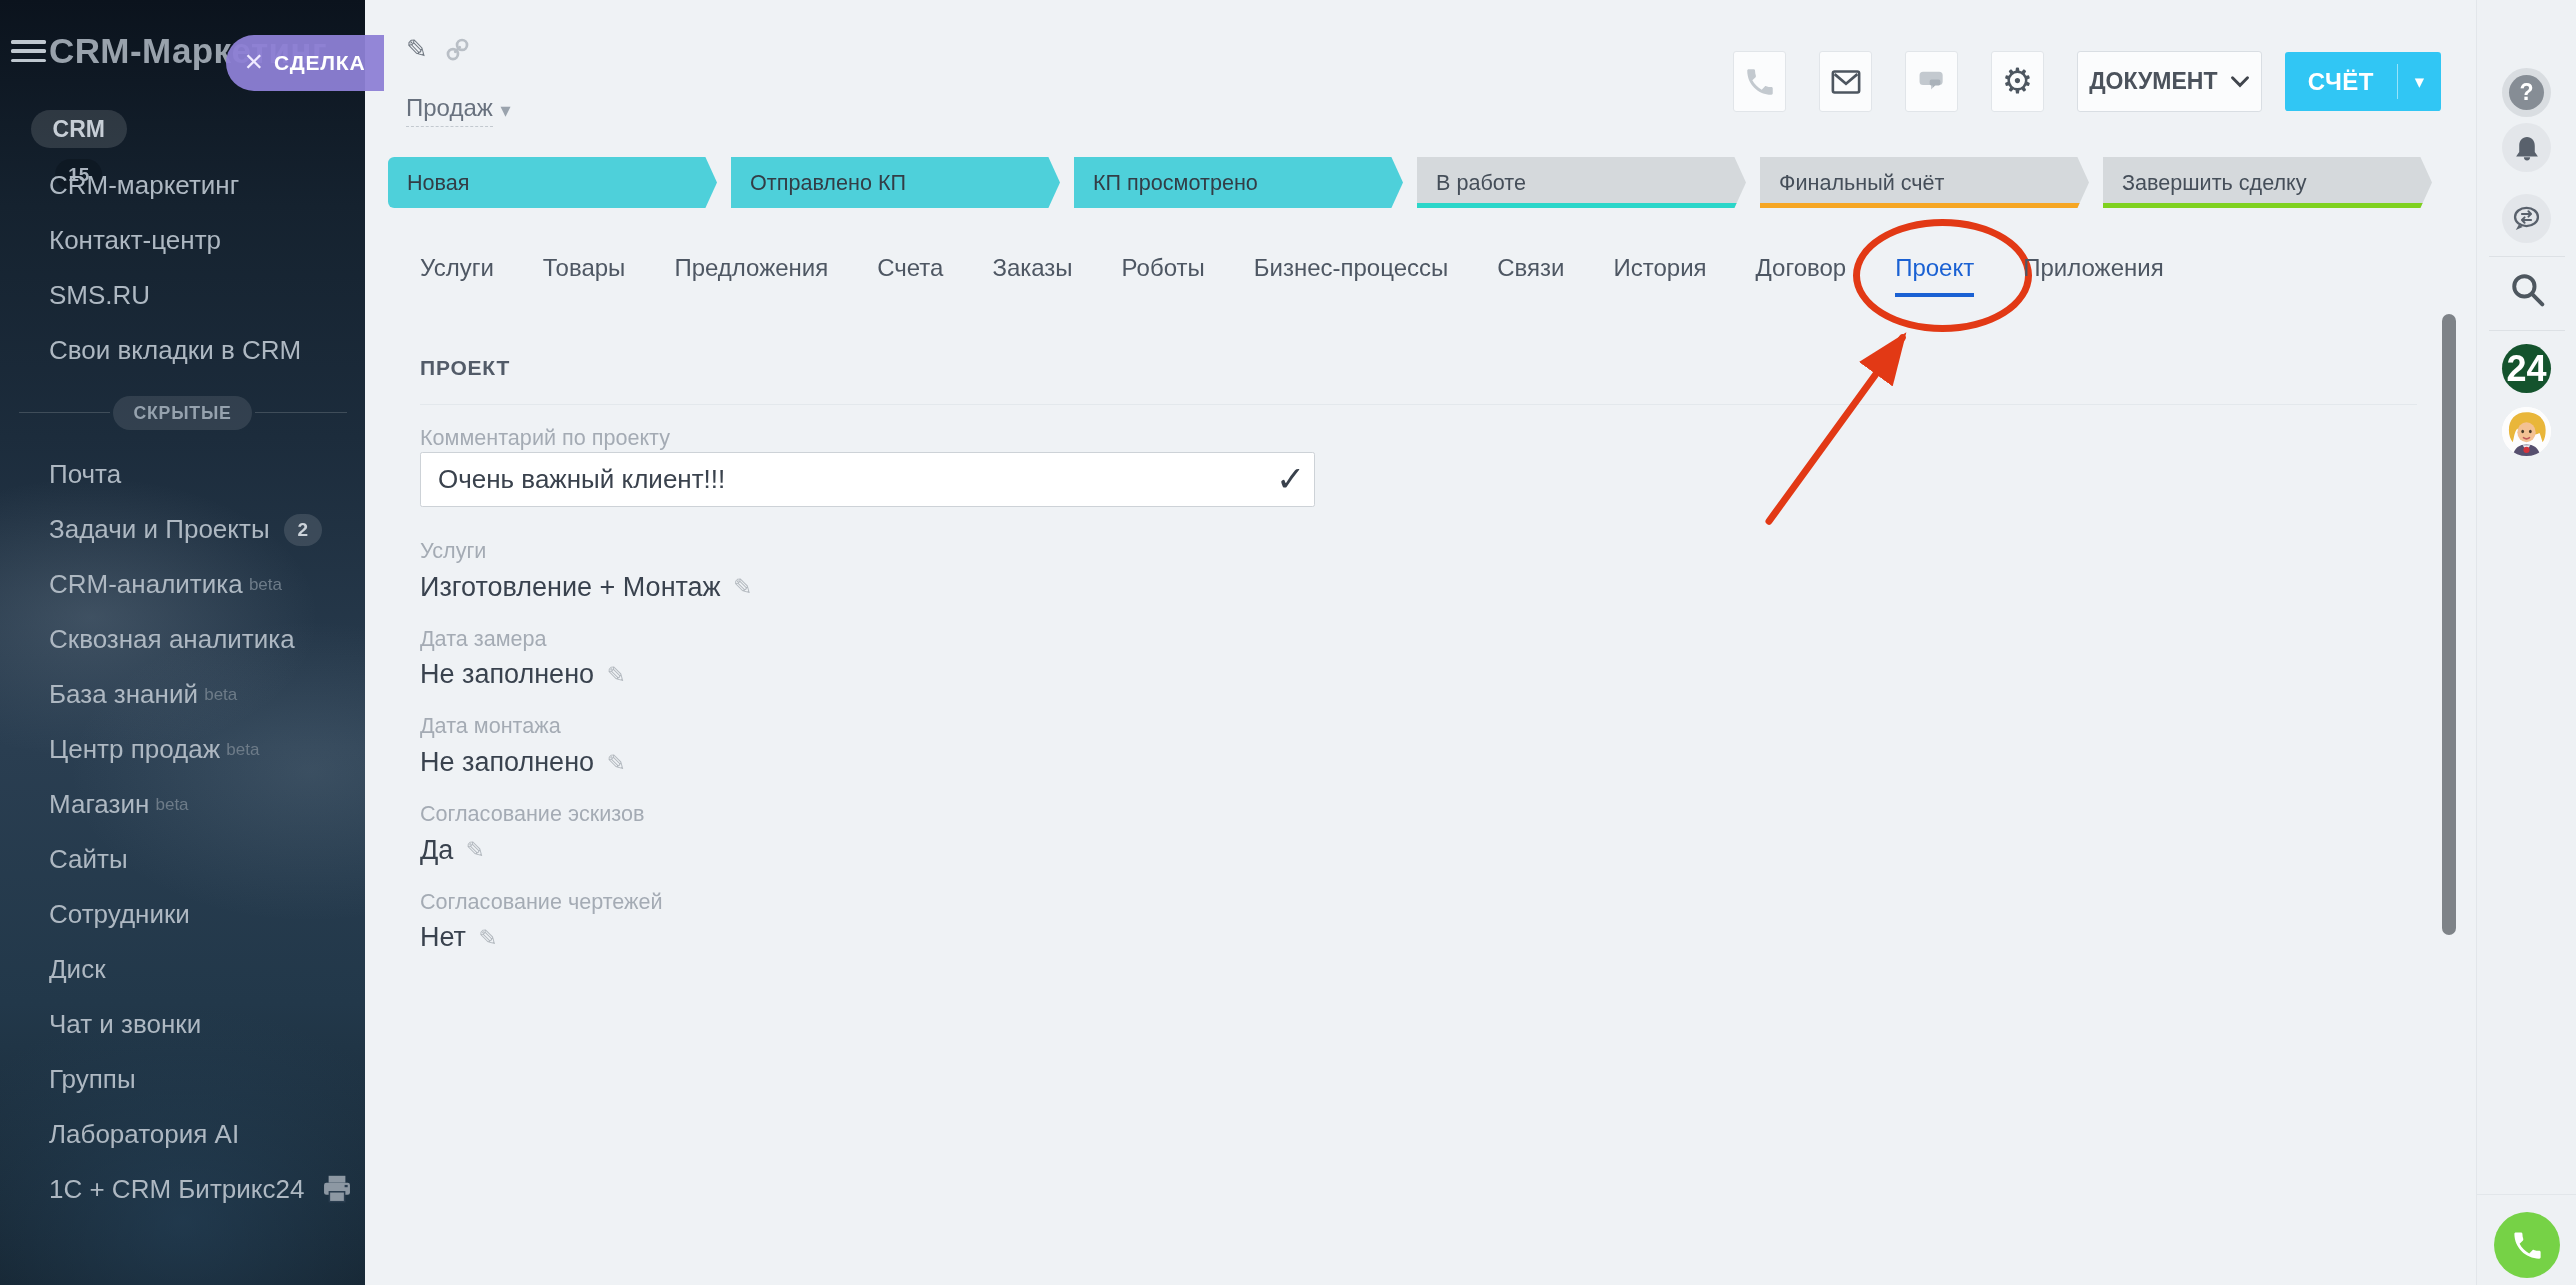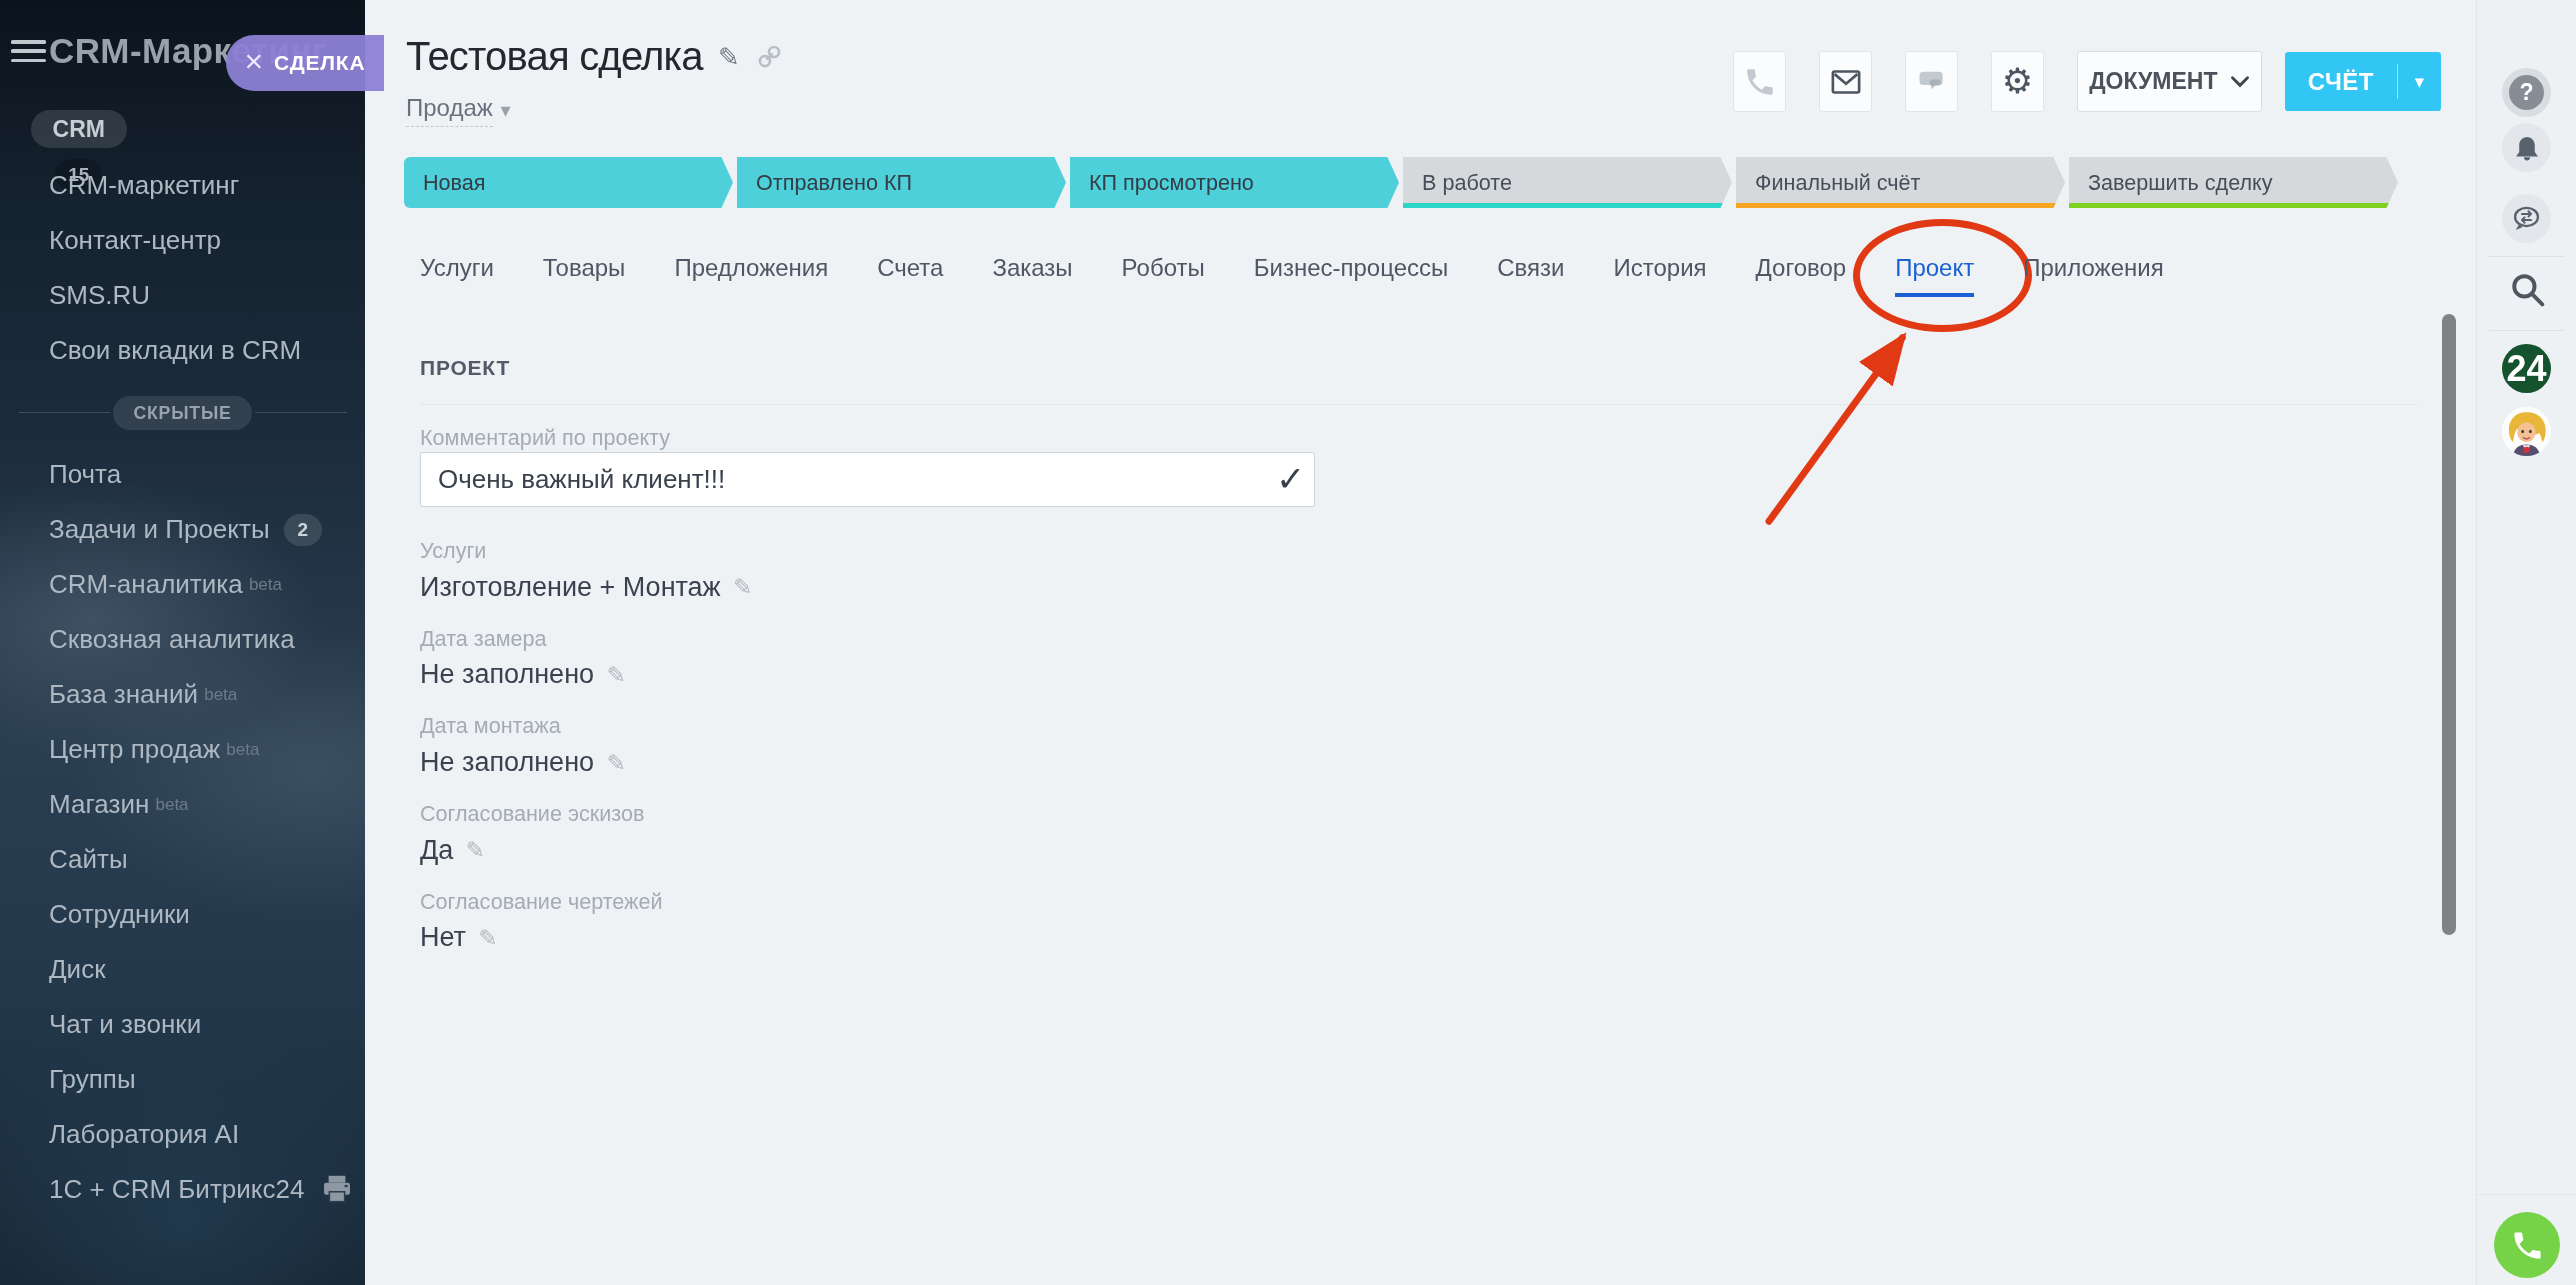--- a/index.html
+++ b/index.html
@@ -54,21 +54,21 @@
   .doc-btn{width:183px;height:59px;background:#fbfcfd;border:0.8px solid #d9dee3;border-radius:3.1px;
         display:flex;align-items:center;justify-content:center;gap:12.3px;cursor:pointer;
         font-size:23px;font-weight:bold;color:#4b525c;margin-right:23px;}
   .invoice-btn{width:156px;height:59px;background:#31c6f4;border-radius:3.1px;display:flex;
         align-items:center;color:#fff;cursor:pointer;}
   .invoice-label{flex:1;text-align:center;font-size:24px;font-weight:bold;letter-spacing:0.4px;}
   .invoice-sep{width:1.5px;height:35px;background:rgba(255,255,255,.5);}
   .invoice-caret{width:43px;text-align:center;font-size:18.5px;font-family:"DejaVu Sans",sans-serif;}
 
   
-  .stages{position:absolute;left:404px;top:157px;display:flex;gap:4px;align-items:center;}
+  .stages{position:absolute;left:388px;top:157px;display:flex;gap:14px;align-items:center;}
   .stage{position:relative;width:329px;height:51px;line-height:51px;padding-left:19px;
         box-sizing:border-box;font-size:21.6px;cursor:pointer;
         clip-path:polygon(0 0,calc(100% - 11.6px) 0,100% 50%,calc(100% - 11.6px) 100%,0 100%);}
   .stage.first{border-radius:6.2px 0 0 6.2px;}
   .stage.done{background:#4ed0da;color:#333d46;}
   .stage.up{background:#d5d9dc;color:#454e59;}
   .stage.up:after{content:"";position:absolute;left:0;right:0;bottom:0;height:5.4px;}
   .u-teal:after{background:#2bd6c9;}
   .u-orange:after{background:#f6a623;}
   .u-green:after{background:#7fd11f;}
@@ -213,21 +213,20 @@
               <rect x="4" y="11" width="34" height="16" rx="3" fill="#8d98a3"></rect>
               <rect x="31" y="14" width="4" height="3" fill="#2a3d4f"></rect>
               <rect x="11" y="23" width="20" height="13" fill="#8d98a3" stroke="#2a3d4f" stroke-width="2"></rect>
             </svg>
         </span>
       </div>
     </nav>
   </aside>
 
   <div class="title-row">
-    <span class="page-title">Тестовая сделка</span>
     <span class="t-icon pencil-t">✎</span>
     <span style="cursor:pointer;display:flex;">
       <svg width="29" height="29" viewBox="0 0 32 32" fill="none" stroke="#b9bfc6" stroke-width="3" stroke-linecap="round">
           <circle cx="11" cy="21" r="5.5"></circle>
           <circle cx="21" cy="11" r="5.5"></circle>
           <line x1="13.5" y1="18.5" x2="18.5" y2="13.5"></line>
         </svg>
     </span>
   </div>
   <div class="pipeline-row">

